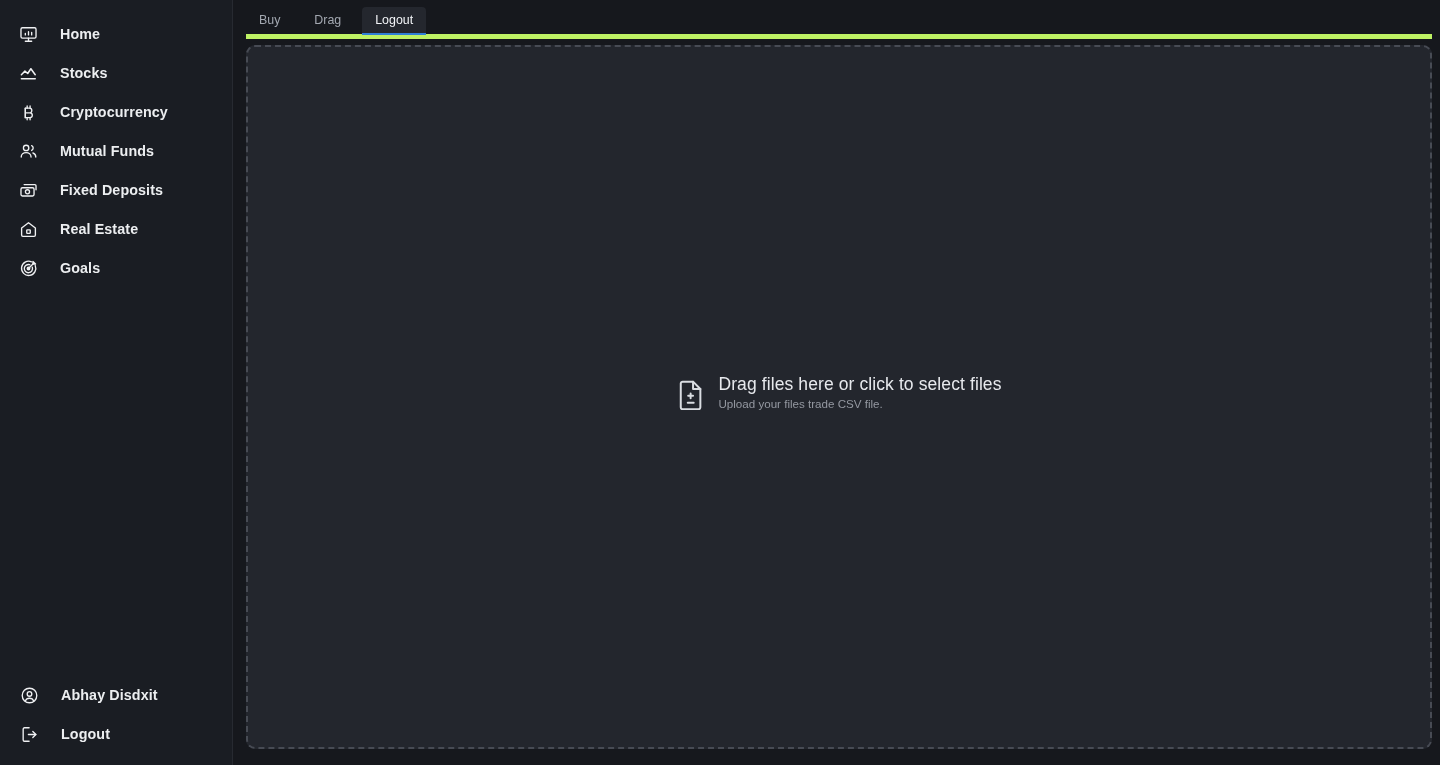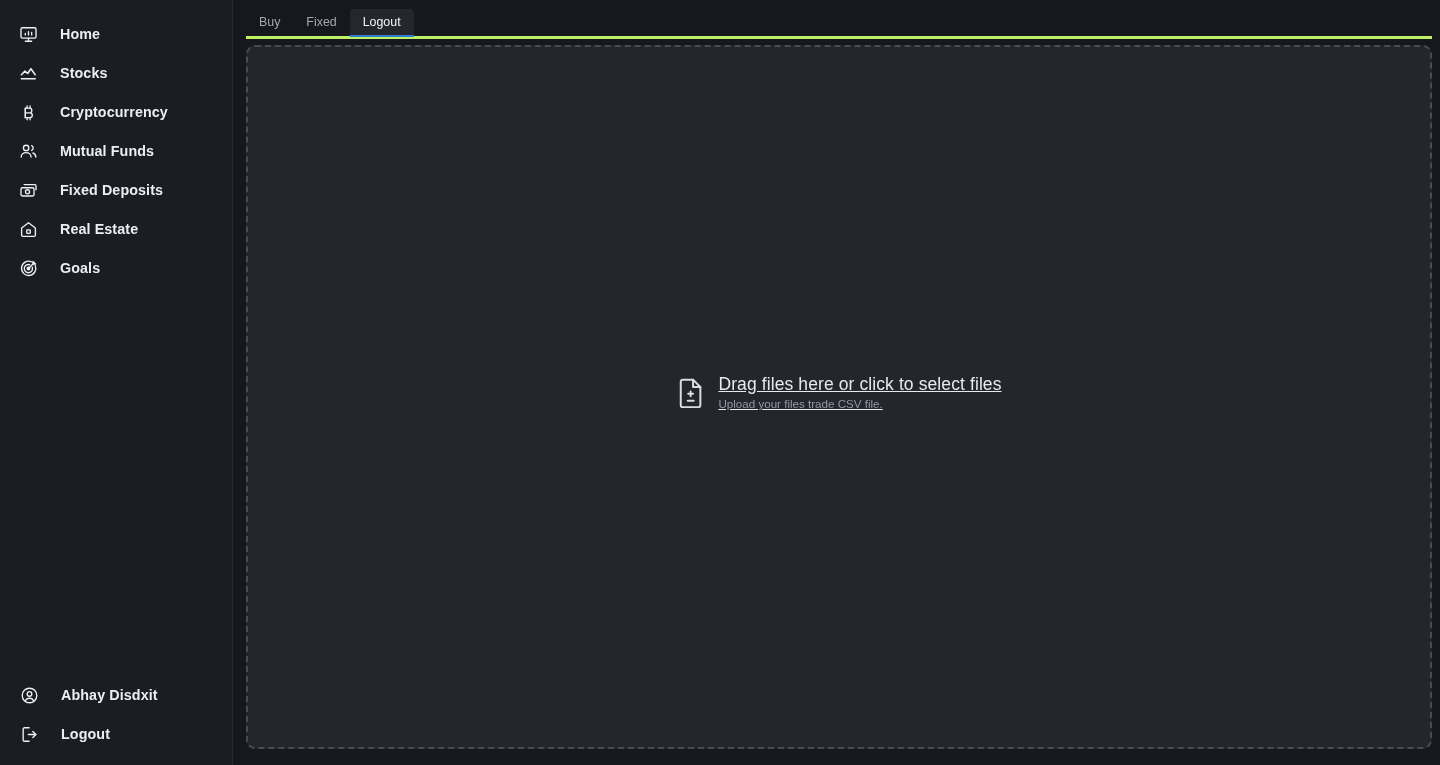--- a/index.html
+++ b/index.html
@@ -87,22 +87,22 @@
     display: flex;
     flex-direction: column;
     padding: 0 8px 0 13px;
     position: relative;
   }
 
   .tabs {
     height: 39px;
     display: flex;
     align-items: flex-end;
-    gap: 0;
-    border-bottom: 3px solid #bef264;
+    gap: 8px;
+    border-bottom: 5px solid #bef264;
     position: relative;
   }
 
   .tab {
     height: 28px;
     display: flex;
     align-items: center;
     justify-content: center;
     padding: 0 13px;
     font-size: 12.4px;
@@ -136,24 +136,23 @@
     border: 2px dashed #474b54;
     border-radius: 9px;
     display: flex;
     align-items: center;
     justify-content: center;
     cursor: pointer;
   }
 
   .dz-inner {
     display: flex;
-    align-items: flex-start;
+    align-items: flex-end;
     gap: 12px;
     margin-top: -8px;
-    text-decoration: underline;
   }
 
   .dz-icon {
     width: 30px;
     height: 34px;
     flex: 0 0 30px;
     color: #dadde2;
     display: flex;
     align-items: center;
     justify-content: center;
@@ -288,21 +287,21 @@
       </div>
 
     </nav>
 
   </aside>
 
   <section class="main">
 
     <div class="tabs">
       <button class="tab">Buy</button>
-      <button class="tab">Fixed</button>
+      <button class="tab">Drag</button>
       <button class="tab active">Logout</button>
     </div>
 
     <div class="dropzone-wrap">
       <div class="dropzone">
         <div class="dz-inner">
 
           <span class="dz-icon">
             <svg width="27" height="31" viewBox="0 0 24 28" fill="none" stroke="currentColor" stroke-width="1.8" stroke-linecap="round" stroke-linejoin="round">
               <path d="M4 2.4h9.4L20 9v16.6a1.7 1.7 0 0 1-1.7 1.7H4a1.7 1.7 0 0 1-1.7-1.7V4.1A1.7 1.7 0 0 1 4 2.4z"></path>

